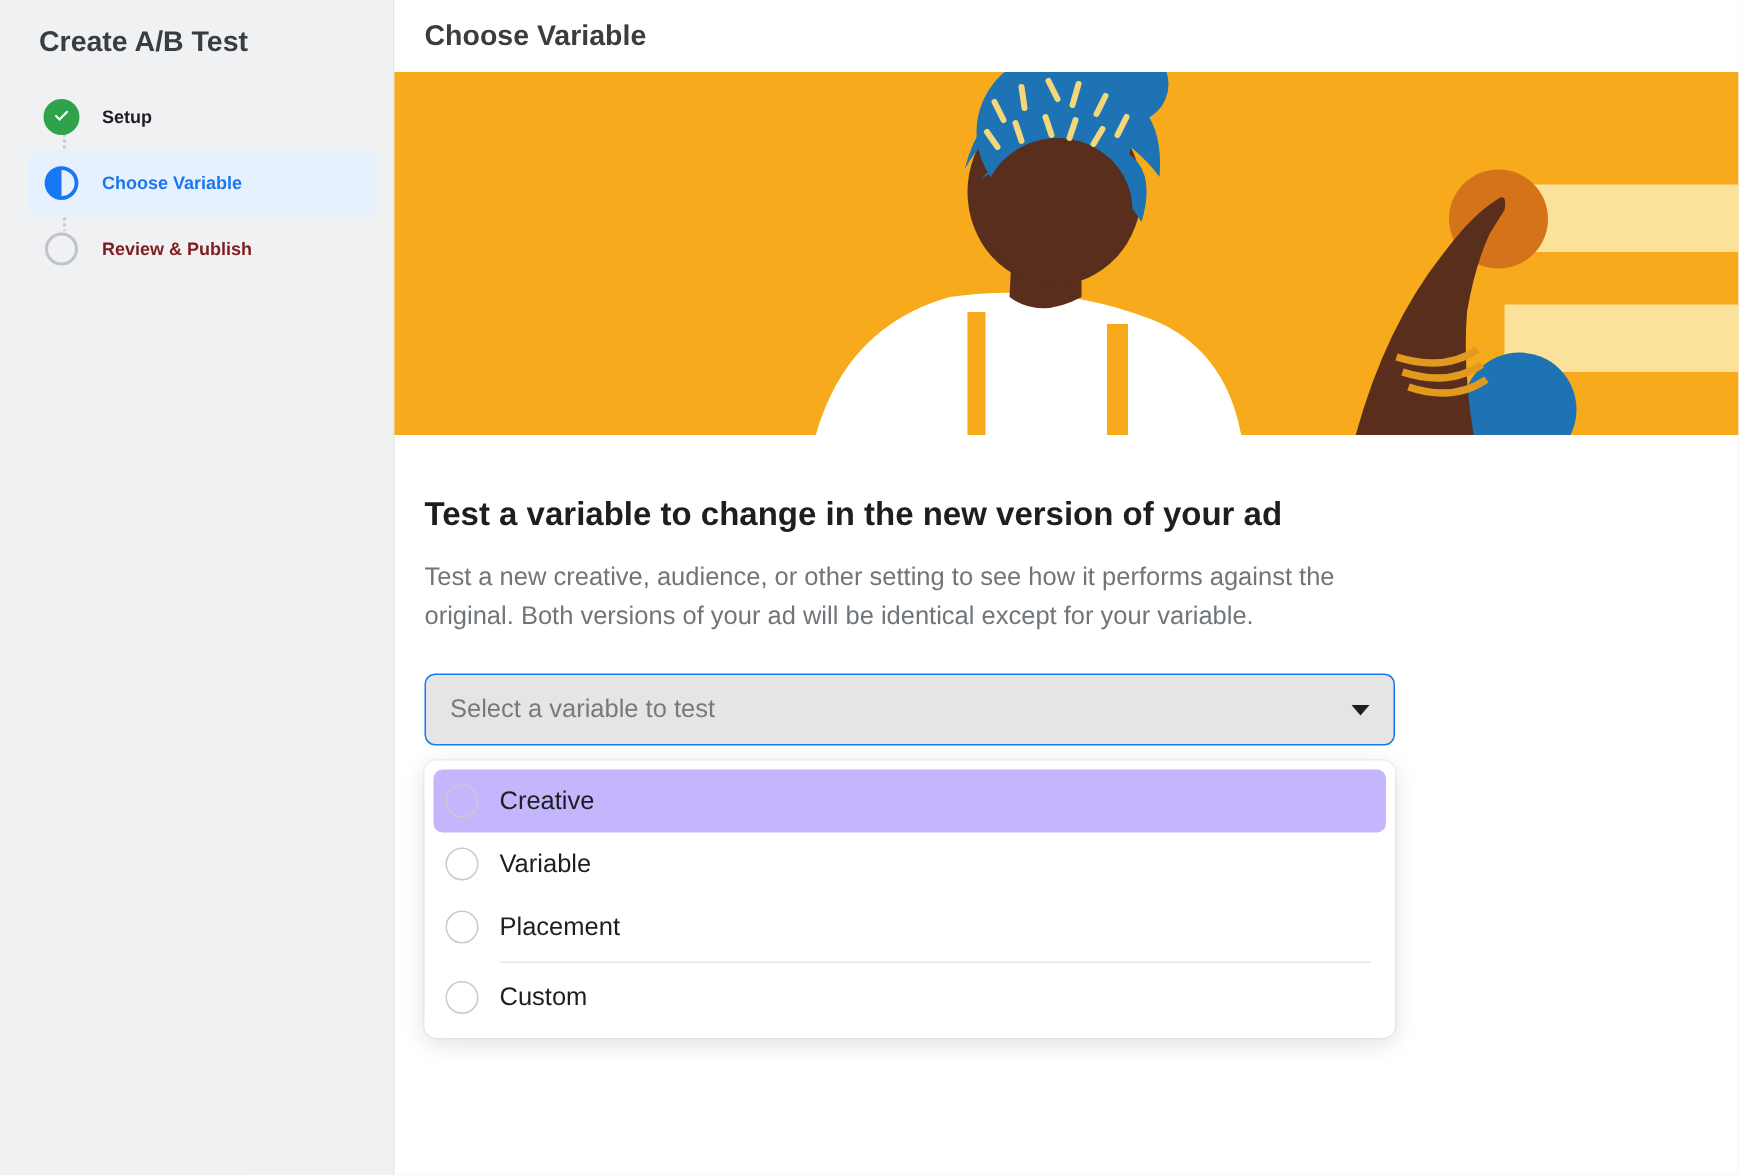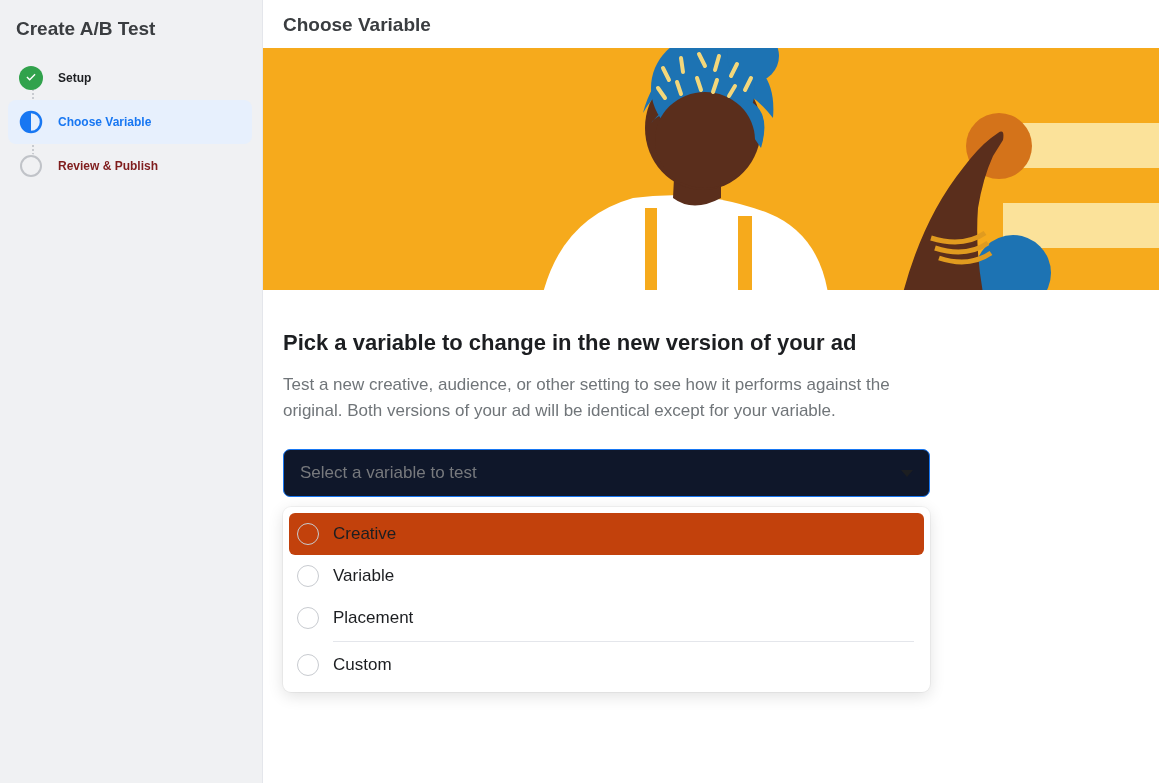--- a/index.html
+++ b/index.html
@@ -12,21 +12,21 @@
     overflow: hidden;
   }
   .app {
     display: flex;
     width: 1159px;
     height: 783px;
   }
   
   .sidebar {
     width: 263px;
-    padding: 14px 10px 10px 8px;
+    padding: 14px 10px 10px 18px;
     background: #f0f1f3;
   }
   .sidebar-title {
     font-size: 19px;
     font-weight: 700;
     color: #3a3d40;
     padding: 4px 8px 16px 8px;
   }
   .step-list {
     position: relative;
@@ -133,21 +133,21 @@
   }
   .select-box {
     width: 647px;
     border: 1px solid #1877f2;
     border-radius: 7px;
     padding: 13px 16px;
     display: flex;
     align-items: center;
     justify-content: space-between;
     cursor: pointer;
-    background: #0f172a;
+    background: #e5e5e5;
   }
   .select-placeholder {
     font-size: 17px;
     color: #77797d;
   }
   .caret-down {
     width: 0; height: 0;
     border-left: 6px solid transparent;
     border-right: 6px solid transparent;
     border-top: 7px solid #1c1e21;
@@ -163,21 +163,21 @@
   .option {
     display: flex;
     align-items: center;
     gap: 14px;
     padding: 10px 8px;
     border-radius: 6px;
     cursor: pointer;
     font-size: 17px;
     color: #1c1e21;
   }
-  .option.hovered { background: #c2410c; }
+  .option.hovered { background: #c4b5fd; }
   .radio-circle {
     width: 22px;
     height: 22px;
     border: 1.5px solid #c8cbd0;
     border-radius: 50%;
     flex-shrink: 0;
   }
   .option-sep {
     height: 1px;
     background: #e4e6eb;
@@ -284,21 +284,21 @@
           <line x1="414" y1="34" x2="418" y2="46"></line>
           <line x1="434" y1="30" x2="438" y2="42"></line>
           <line x1="454" y1="32" x2="450" y2="44"></line>
           <line x1="472" y1="38" x2="466" y2="48"></line>
           <line x1="488" y1="30" x2="482" y2="42"></line>
         </g>
       </svg>
     </div>
 
     <div class="content">
-      <h2 class="content-title">Pick a variable to change in the new version of your ad</h2>
+      <h2 class="content-title">Test a variable to change in the new version of your ad</h2>
       <p class="content-desc">Test a new creative, audience, or other setting to see how it performs against the original. Both versions of your ad will be identical except for your variable.</p>
 
       <div class="select-box">
         <span class="select-placeholder">Select a variable to test</span>
         <span class="caret-down"></span>
       </div>
 
       <div class="dropdown">
         <div class="option hovered">
           <span class="radio-circle"></span>

